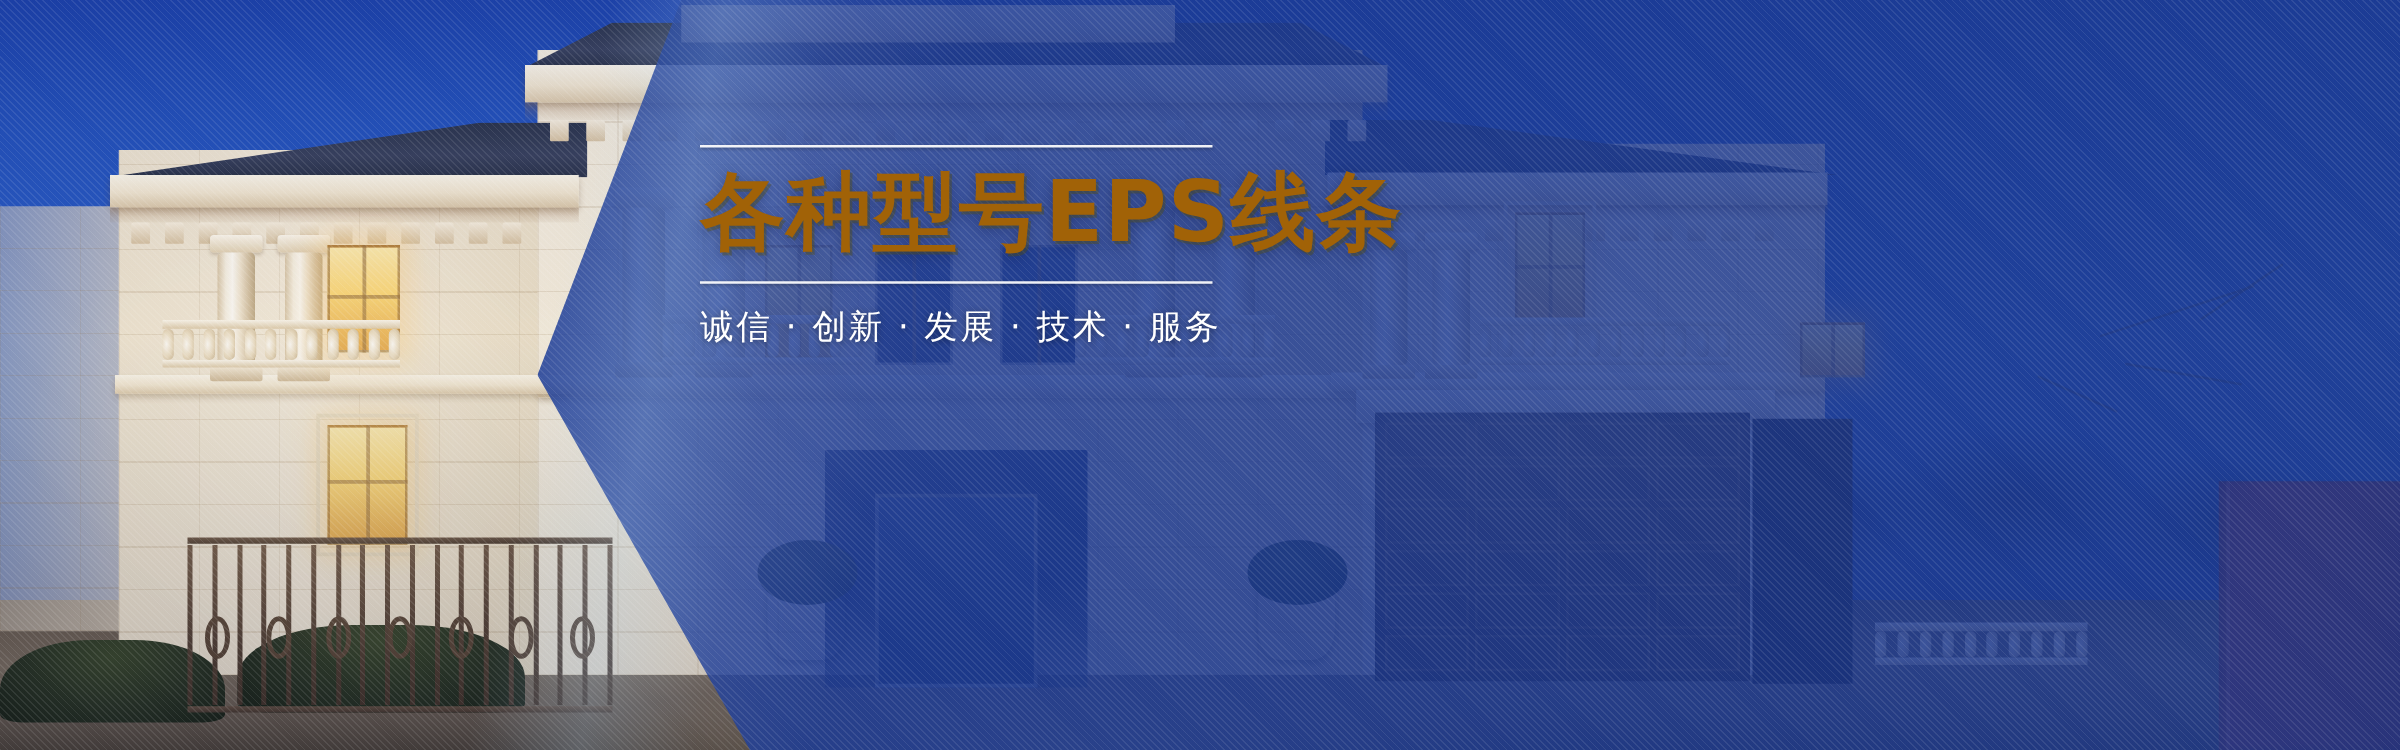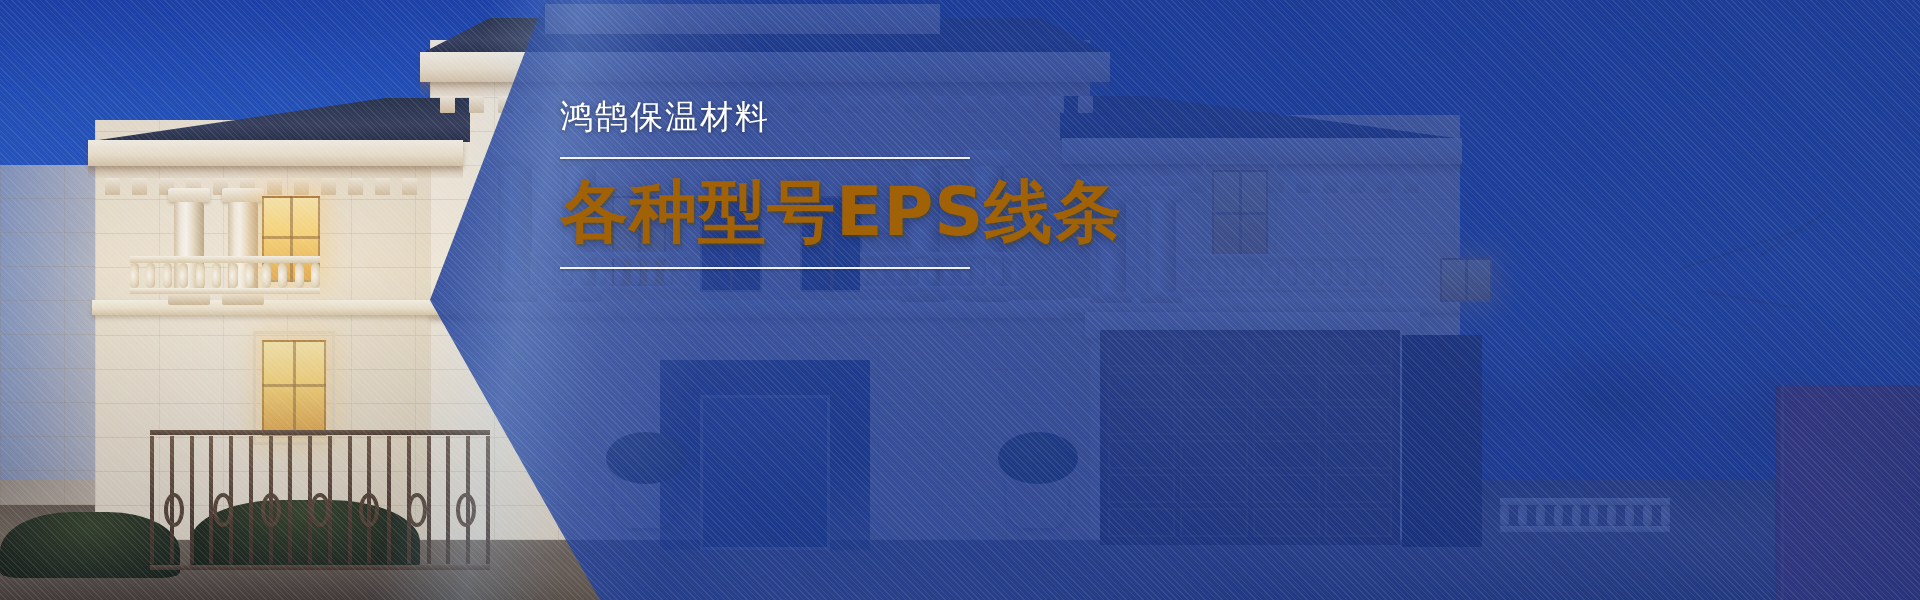--- a/index.html
+++ b/index.html
@@ -622,19 +622,19 @@
     <div class="dusk-grade"></div>
   </div>
 
   <div class="bluepanel"></div>
   <div class="bluepanel2"></div>
   <div class="shaft"></div>
 
   <div class="hatch"></div>
 
   <div class="copy">
-    <div class="subtitle">鸿鹄保温材料</div>
     <div class="rule"></div>
     <div class="headline">各种型号EPS线条</div>
     <div class="rule below"></div>
+    <div class="tagline">诚信 · 创新 · 发展 · 技术 · 服务</div>
   </div>
 
 </div>
 
 </body></html>

